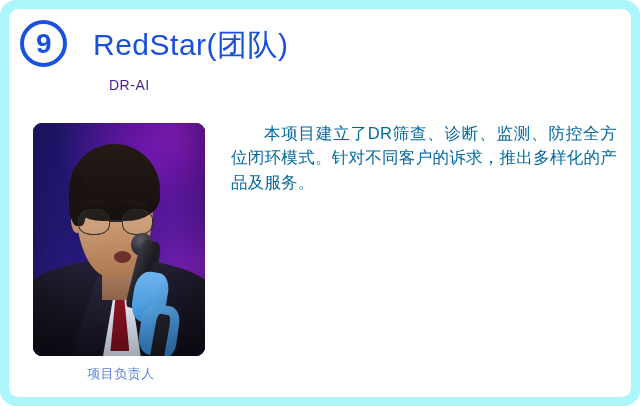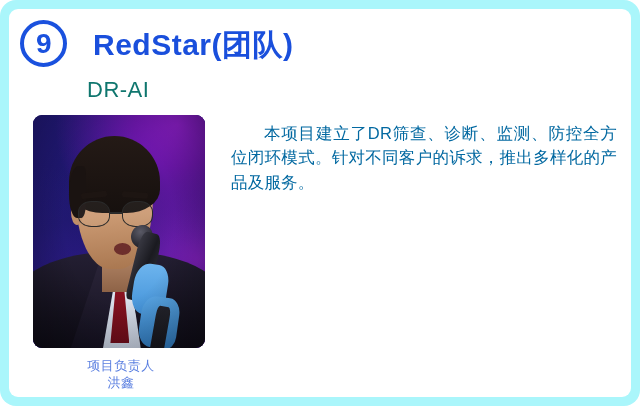--- a/index.html
+++ b/index.html
@@ -60,40 +60,40 @@
     font-weight: bold;
     color: #1a51de;
     line-height: 1;
     letter-spacing: -0.5px;
   }
   .title {
     position: absolute;
     left: 84px;
     top: 16px;
     font-size: 30px;
-    font-weight: bold;
+    font-weight: normal;
     color: #1a4fdc;
     letter-spacing: 0.5px;
     white-space: nowrap;
   }
   .subtitle {
     position: absolute;
-    left: 78px;
+    left: 100px;
     top: 68px;
-    font-size: 22px;
-    color: #0f766e;
+    font-size: 14px;
+    color: #4c1d95;
     letter-spacing: 0.5px;
     white-space: nowrap;
   }
 
   
   .photo-col {
     position: absolute;
     left: 24px;
-    top: 106px;
+    top: 114px;
     width: 176px;
   }
   .photo {
     position: relative;
     width: 172px;
     height: 233px;
     border-radius: 9px;
     overflow: hidden;
     background: #1b1160;
   }
@@ -364,21 +364,20 @@
         <div class="mouth"></div>
         <div class="mic-head"></div>
         <div class="mic-body"></div>
         <div class="hand"></div>
         <div class="hand-2"></div>
         <div class="mic-cable"></div>
         <div class="photo-vignette"></div>
       </div>
       <div class="photo-caption">
         <div>项目负责人</div>
-        <div>洪鑫</div>
       </div>
     </div>
 
     <div class="body-text">
       <p>本项目建立了DR筛查、诊断、监测、防控全方位闭环模式。针对不同客户的诉求，推出多样化的产品及服务。</p>
     </div>
 
   </div>
 </div>
 

